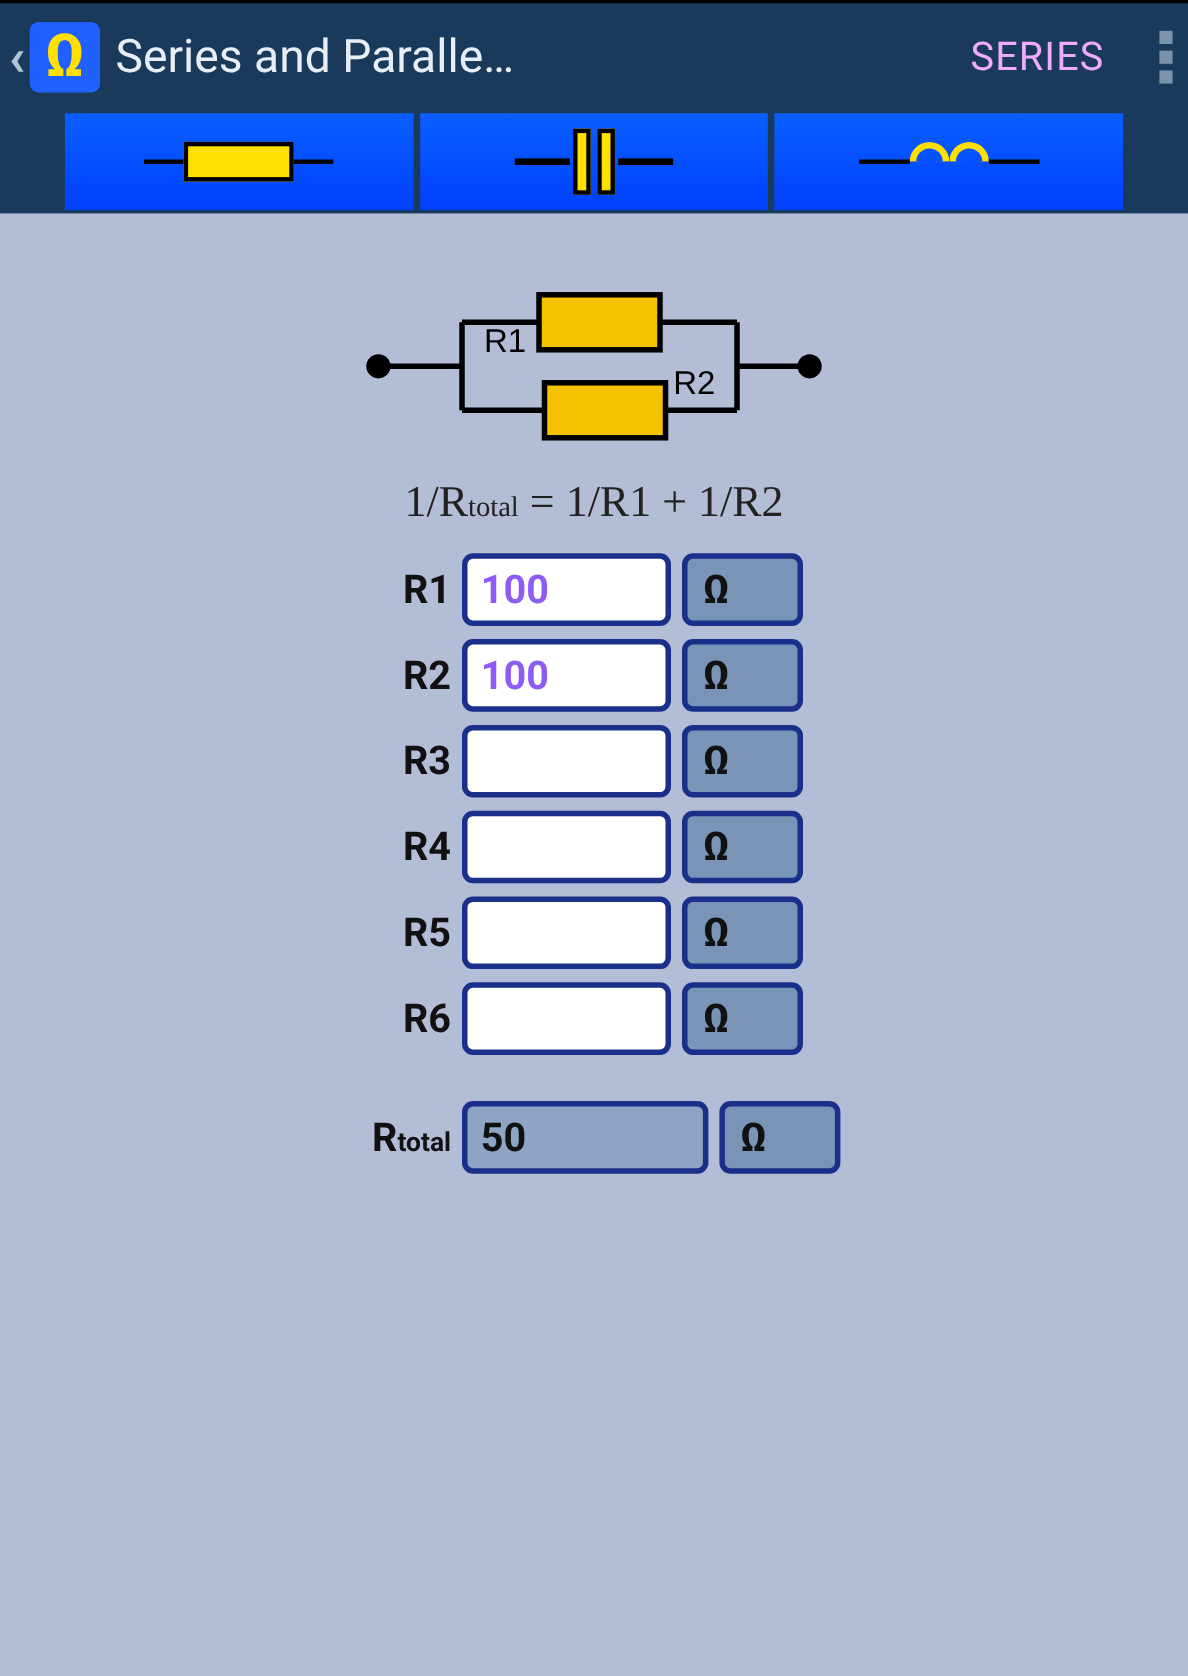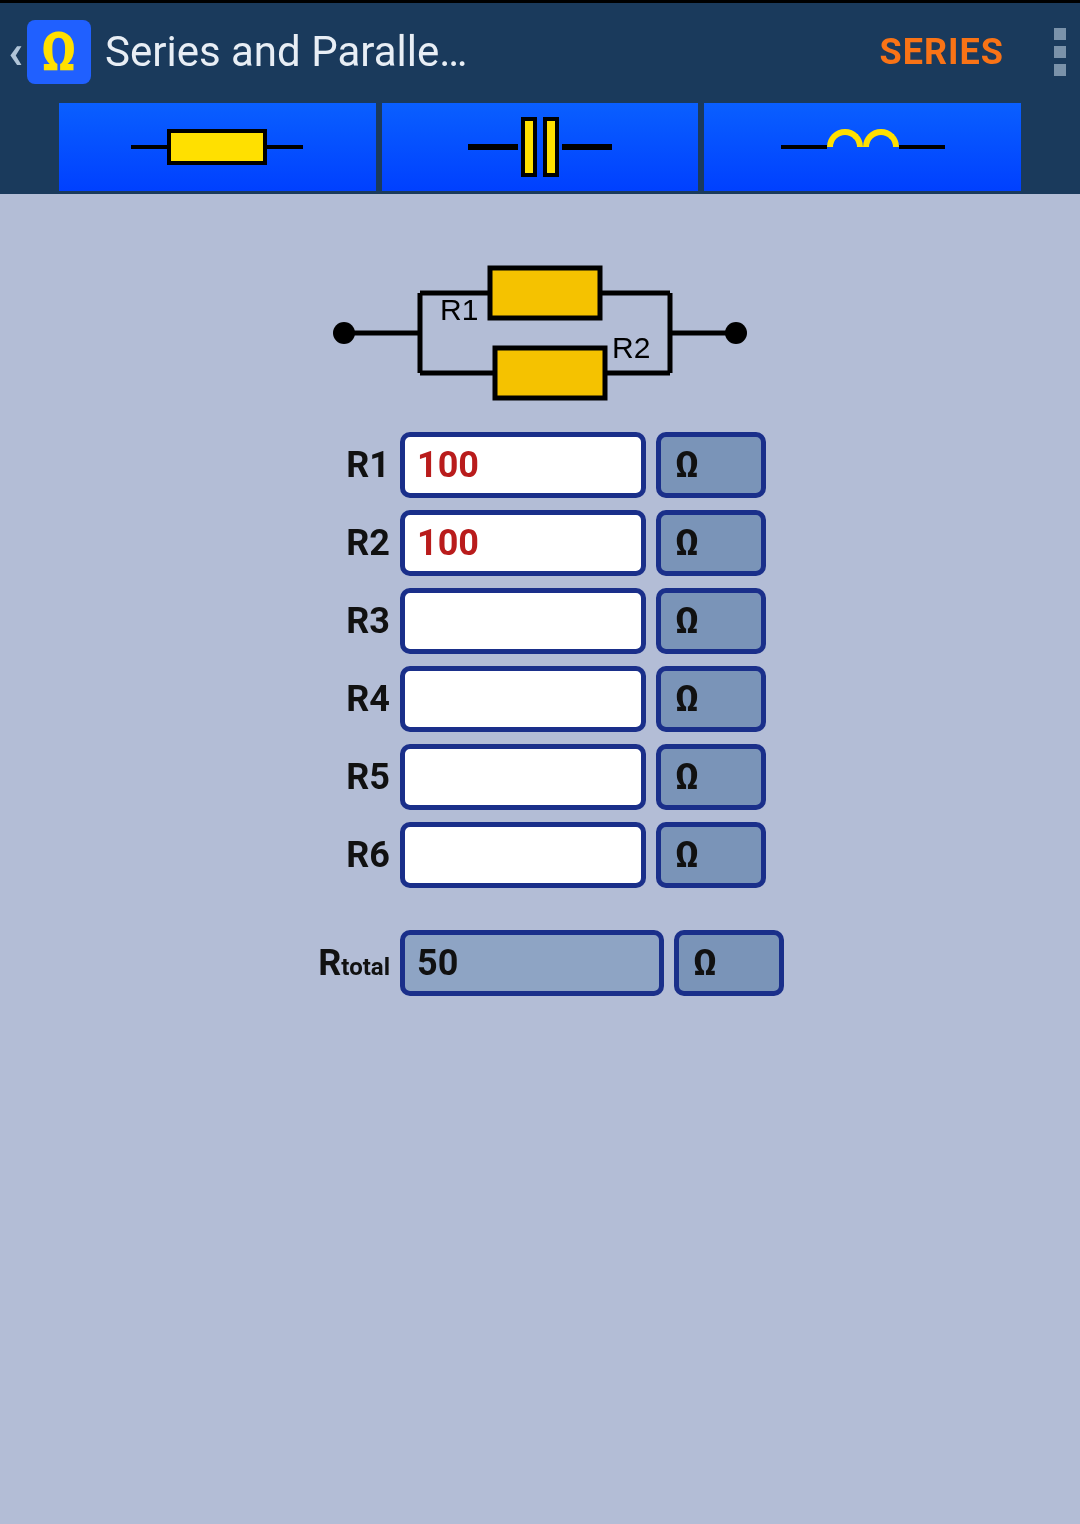--- a/index.html
+++ b/index.html
@@ -49,23 +49,23 @@
     text-overflow: ellipsis;
     max-width: 370px;
   }
   .tabs {
     display: flex;
     margin-left: auto;
     gap: 28px;
     margin-right: 20px;
   }
   .tab {
-    color: #f97316;
-    font-size: 36px;
-    font-weight: bold;
+    color: #f0abfc;
+    font-size: 36px;
+    font-weight: normal;
     letter-spacing: 1px;
   }
   .kebab {
     display: flex;
     flex-direction: column;
     gap: 6px;
     padding: 0 6px;
     margin-left: 24px;
   }
   .kebab span {
@@ -129,34 +129,34 @@
   .row { display:flex; align-items:center; gap:10px; }
   .row-label {
     width: 94px;
     text-align: right;
     font-size: 36px;
     font-weight: bold;
     color: #111;
   }
   .row-label .sub { font-size: 24px; font-weight:bold; }
   .value-box {
-    width: 246px;
+    width: 190px;
     height: 66px;
     background: #fff;
     border: 5px solid #1a2f8a;
     border-radius: 10px;
     font-size: 36px;
     font-weight: bold;
     padding: 0 12px;
     display:flex;
     align-items:center;
-    color:#b91c1c;
+    color:#8b5cf6;
   }
   .result-box {
-    width: 264px;
+    width: 224px;
     height: 66px;
     background: #8ea4c4;
     border: 5px solid #1a2f8a;
     border-radius: 10px;
     font-size: 36px;
     font-weight: bold;
     padding: 0 12px;
     display:flex;
     align-items:center;
     color:#111;
@@ -246,20 +246,23 @@
 
       <line x1="90" y1="115" x2="165" y2="115" stroke="#000" stroke-width="5"></line>
       <rect x="165" y="90" width="110" height="50" fill="#f5c200" stroke="#000" stroke-width="5"></rect>
       <line x1="275" y1="115" x2="340" y2="115" stroke="#000" stroke-width="5"></line>
 
       <text x="110" y="62" font-size="30" font-family="Arial" fill="#000">R1</text>
       <text x="282" y="100" font-size="30" font-family="Arial" fill="#000">R2</text>
     </svg>
   </div>
 
+  <div class="formula">
+    <span>1/R</span><span class="sub">total</span><span> = 1/R1 + 1/R2</span>
+  </div>
 
   <div class="rows">
     <div class="row">
       <div class="row-label">R1</div>
       <div class="value-box">100</div>
       <div class="unit-box">Ω</div>
     </div>
     <div class="row">
       <div class="row-label">R2</div>
       <div class="value-box">100</div>

